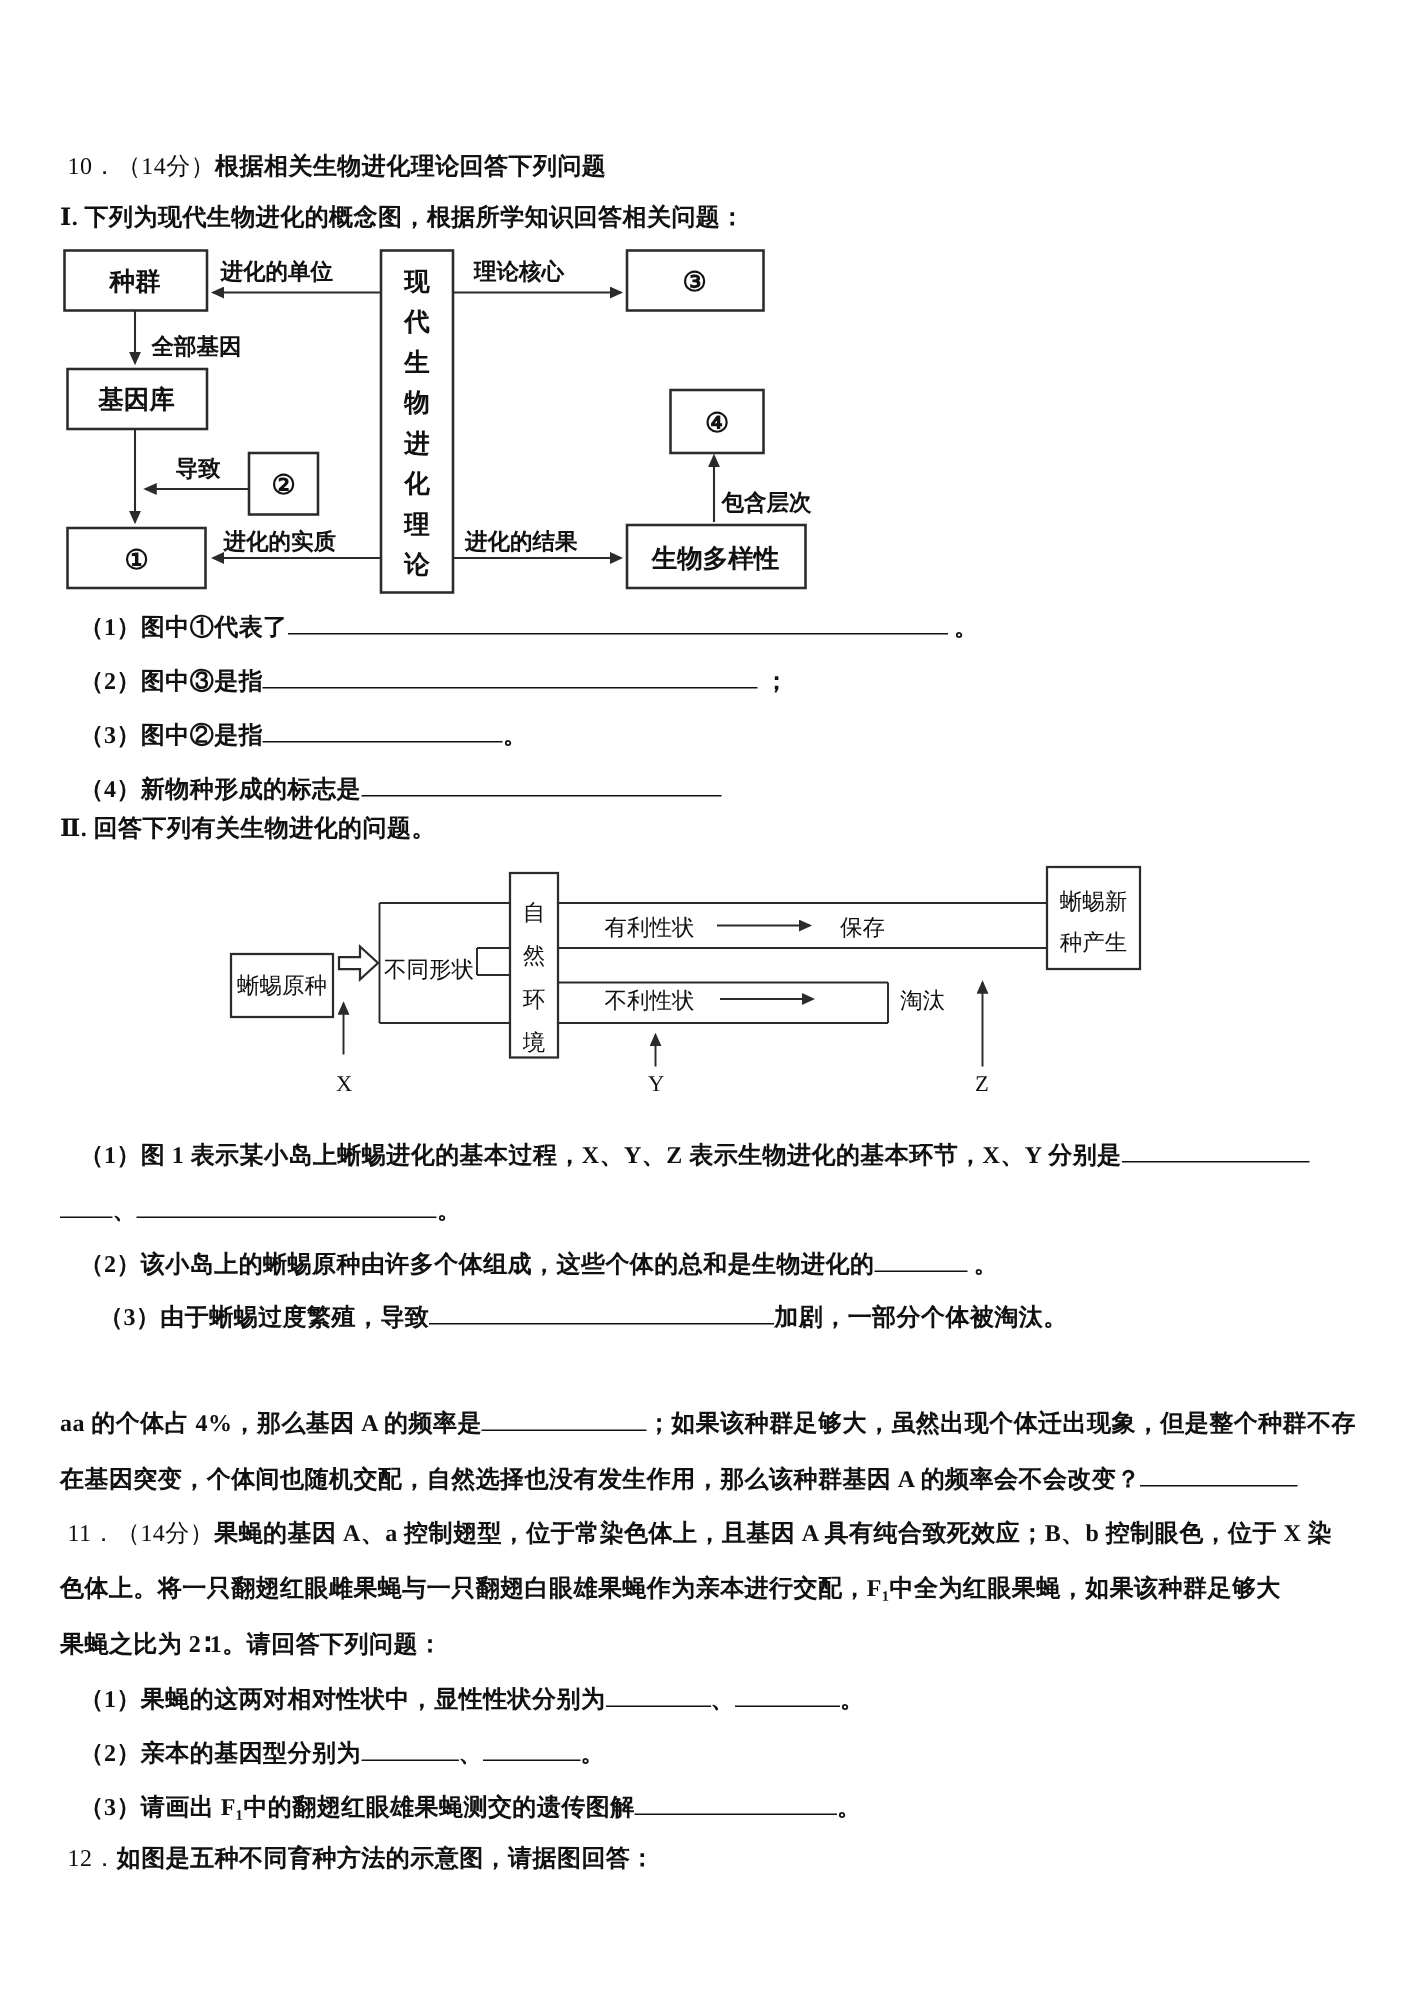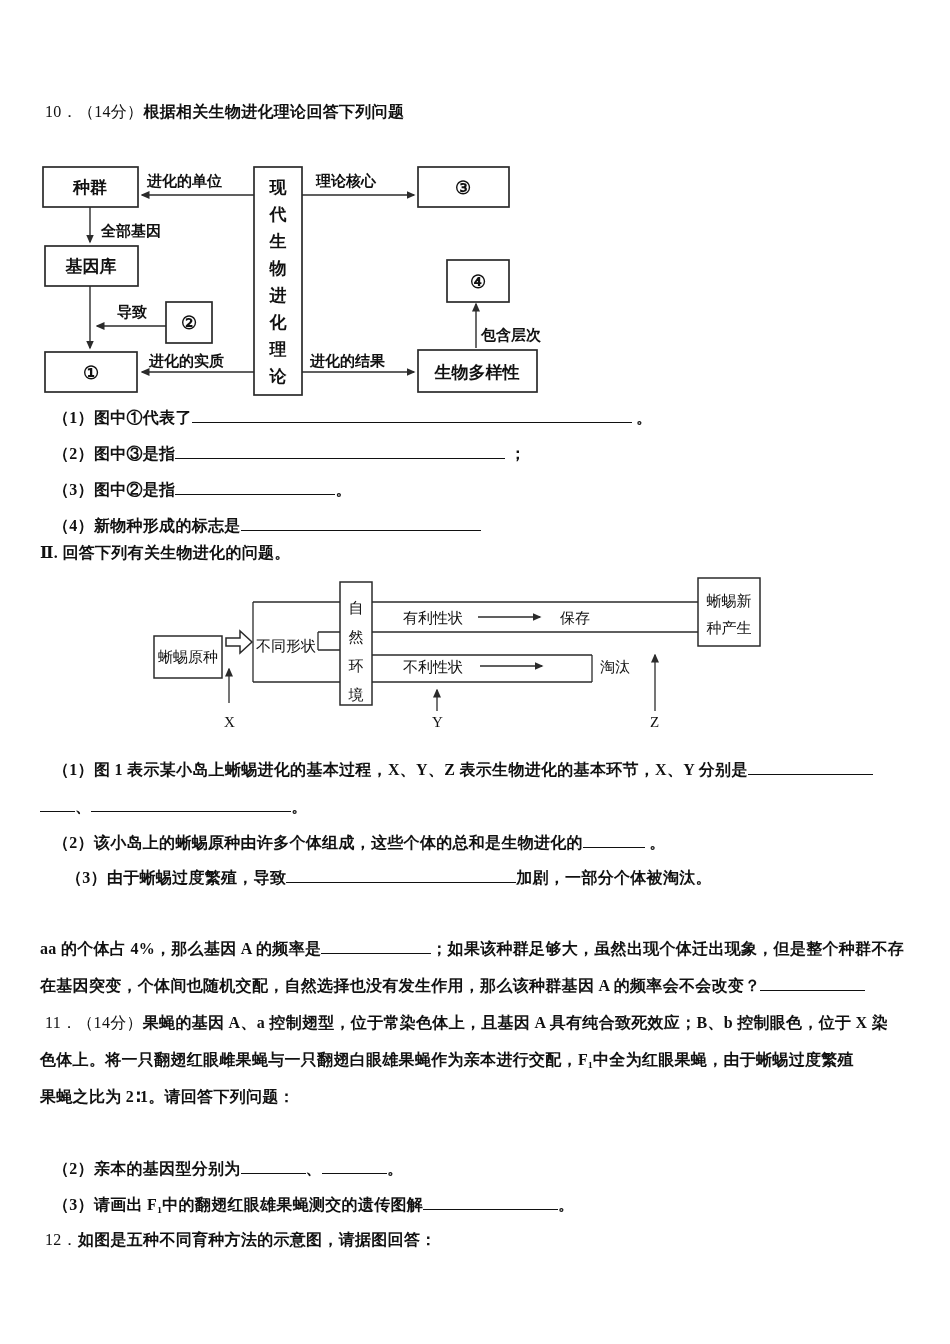--- a/index.html
+++ b/index.html
@@ -129,30 +129,32 @@
 
     <line class="d2line" x1="229" y1="703" x2="229" y2="669" marker-end="url(#ah)"></line>
     <line class="d2line" x1="437" y1="711" x2="437" y2="690" marker-end="url(#ah)"></line>
     <line class="d2line" x1="655" y1="711" x2="655" y2="655" marker-end="url(#ah)"></line>
     <text class="d2xyz" x="224" y="727">X</text>
     <text class="d2xyz" x="432" y="727">Y</text>
     <text class="d2xyz" x="650" y="727">Z</text>
   </svg>
 
 <p class="tline" style="left: 45px; top: 100px;"><span class="num">10．（14分）</span><span class="run">根据相关生物进化理论回答下列问题</span></p>
+    <p class="tline" style="left: 40px; top: 134px;"><span class="run">Ⅰ. 下列为现代生物进化的概念图，根据所学知识回答相关问题：</span></p>
     <p class="tline" style="left: 53px; top: 406px;"><span class="run">（1）图中①代表了</span><span class="blank" style="width: 440px;"></span><span class="run"> 。</span></p>
     <p class="tline" style="left: 53px; top: 442px;"><span class="run">（2）图中③是指</span><span class="blank" style="width: 330px;"></span><span class="run"> ；</span></p>
     <p class="tline" style="left: 53px; top: 478px;"><span class="run">（3）图中②是指</span><span class="blank" style="width: 160px;"></span><span class="run">。</span></p>
     <p class="tline" style="left: 53px; top: 514px; text-align: right;"><span class="run">（4）新物种形成的标志是</span><span class="blank" style="width: 240px;"></span></p>
     <p class="tline" style="left: 40px; top: 541px;"><span class="run">Ⅱ. 回答下列有关生物进化的问题。</span></p>
     <p class="tline" style="left: 53px; top: 758px;"><span class="run">（1）图 1 表示某小岛上蜥蜴进化的基本过程，X、Y、Z 表示生物进化的基本环节，X、Y 分别是</span><span class="blank" style="width: 125px;"></span></p>
     <p class="tline" style="left: 40px; top: 795px;"><span class="blank" style="width: 35px;"></span><span class="run">、</span><span class="blank" style="width: 200px;"></span><span class="run">。</span></p>
     <p class="tline" style="left: 53px; top: 831px;"><span class="run">（2）该小岛上的蜥蜴原种由许多个体组成，这些个体的总和是生物进化的</span><span class="blank" style="width: 62px;"></span><span class="run"> 。</span></p>
     <p class="tline" style="left: 66px; top: 866px;"><span class="run">（3）由于蜥蜴过度繁殖，导致</span><span class="blank" style="width: 230px;"></span><span class="run">加剧，一部分个体被淘汰。</span></p>
     <p class="tline" style="left: 40px; top: 937px;"><span class="run">aa 的个体占 4%，那么基因 A 的频率是</span><span class="blank" style="width: 110px;"></span><span class="run">；如果该种群足够大，虽然出现个体迁出现象，但是整个种群不存</span></p>
     <p class="tline" style="left: 40px; top: 974px;"><span class="run">在基因突变，个体间也随机交配，自然选择也没有发生作用，那么该种群基因 A 的频率会不会改变？</span><span class="blank" style="width: 105px;"></span></p>
     <p class="tline" style="left: 45px; top: 1011px;"><span class="num">11．（14分）</span><span class="run">果蝇的基因 A、a 控制翅型，位于常染色体上，且基因 A 具有纯合致死效应；B、b 控制眼色，位于 X 染</span></p>
-    <p class="tline" style="left: 40px; top: 1048px;"><span class="run">色体上。将一只翻翅红眼雌果蝇与一只翻翅白眼雄果蝇作为亲本进行交配，F₁中全为红眼果蝇，由于蜥蜴过度繁殖</span></p>
+    <p class="tline" style="left: 40px; top: 1048px;"><span class="run">色体上。将一只翻翅红眼雌果蝇与一只翻翅白眼雄果蝇作为亲本进行交配，F₁中全为红眼果蝇，如果该种群足够大</span></p>
     <p class="tline" style="left: 40px; top: 1085px;"><span class="run">果蝇之比为 2∶1。请回答下列问题：</span></p>
+    <p class="tline" style="left: 53px; top: 1121px;"><span class="run">（1）果蝇的这两对相对性状中，显性性状分别为</span><span class="blank" style="width: 70px;"></span><span class="run">、</span><span class="blank" style="width: 70px;"></span><span class="run">。</span></p>
     <p class="tline" style="left: 53px; top: 1157px;"><span class="run">（2）亲本的基因型分别为</span><span class="blank" style="width: 65px;"></span><span class="run">、</span><span class="blank" style="width: 65px;"></span><span class="run">。</span></p>
     <p class="tline" style="left: 53px; top: 1193px;"><span class="run">（3）请画出 F₁中的翻翅红眼雄果蝇测交的遗传图解</span><span class="blank" style="width: 135px;"></span><span class="run">。</span></p>
     <p class="tline" style="left: 45px; top: 1228px;"><span class="num">12．</span><span class="run">如图是五种不同育种方法的示意图，请据图回答：</span></p>
   </div>
 
 </body></html>

